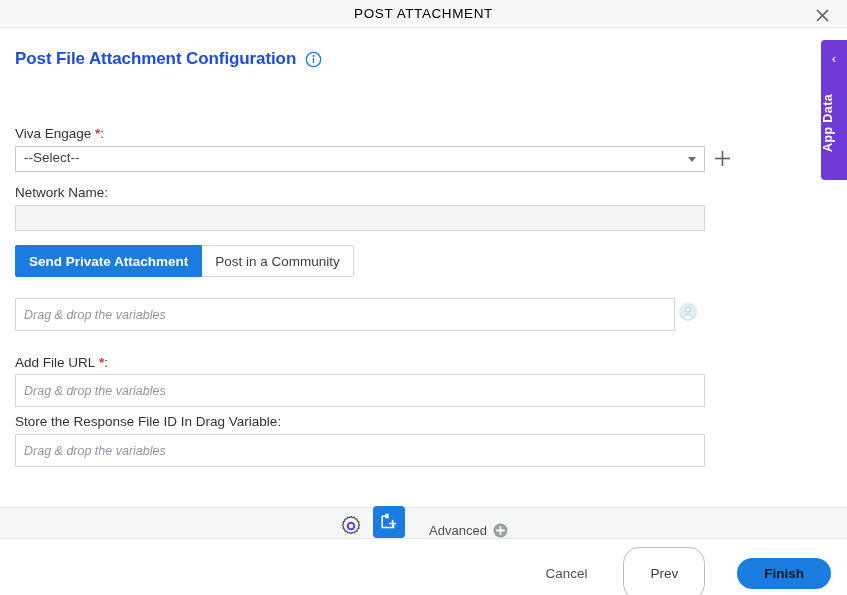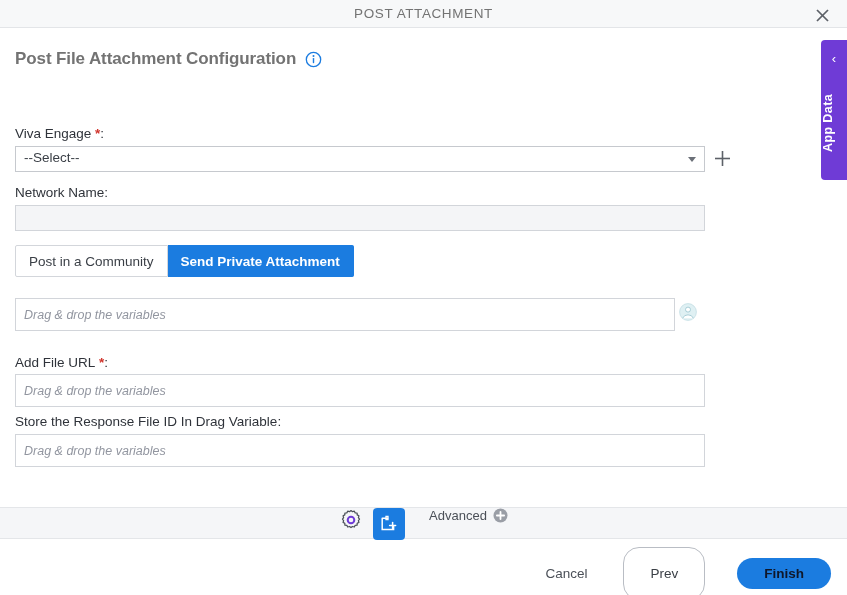--- a/index.html
+++ b/index.html
@@ -26,21 +26,21 @@
     border-bottom: 1px solid #e3e5e8;
     box-sizing: border-box;
   }
   .titlebar-text {
     position: absolute;
     left: 0; right: 0;
     top: 6px;
     text-align: center;
     font-size: 13.5px;
     letter-spacing: 0.6px;
-    color: #737373;
+    color: #000000;
   }
   .close-btn {
     position: absolute;
     right: 14px;
     top: 4px;
     width: 22px;
     height: 22px;
     cursor: pointer;
     display: flex;
     align-items: center;
@@ -60,21 +60,21 @@
   .page-title-row {
     position: absolute;
     left: 15px;
     top: 20px;
     display: flex;
     align-items: center;
   }
   .page-title {
     font-size: 17px;
     font-weight: bold;
-    color: #737373;
+    color: #1d4ed8;
     letter-spacing: -0.1px;
   }
   .info-icon {
     margin-left: 9px;
     width: 17px;
     height: 17px;
     display: block;
     cursor: pointer;
   }
 
@@ -229,21 +229,21 @@
     position: absolute;
     left: 0;
     top: 507px;
     width: 847px;
     height: 32px;
     background: #f5f6f8;
     border-top: 1px solid #e4e6e9;
     border-bottom: 1px solid #e4e6e9;
     box-sizing: border-box;
     display: flex;
-    align-items: flex-start;
+    align-items: flex-end;
     justify-content: center;
     gap: 10px;
   }
   .tool-gear {
     width: 24px; height: 24px; cursor: pointer;
     display: flex; align-items: center; justify-content: center;
   }
   .tool-square {
     width: 32px; height: 32px;
     background: #1b7ce0;
@@ -346,22 +346,22 @@
     <line x1="9.5" y1="2" x2="9.5" y2="17" stroke="#5d6168" stroke-width="1.6"></line>
     <line x1="2" y1="9.5" x2="17" y2="9.5" stroke="#5d6168" stroke-width="1.6"></line>
   </svg>
 
   <div class="field-label" style="left:15px; top:156px;">
     <span>Network Name</span><span>:</span>
   </div>
   <input class="readonly-input" type="text" readonly="" placeholder="" style="">
 
   <div class="seg-group">
+    <div class="seg-btn active">Send Private Attachment</div>
     <div class="seg-btn">Post in a Community</div>
-    <div class="seg-btn active">Send Private Attachment</div>
   </div>
 
   <input class="var-input" style="left: 15px; top: 269px; width: 660px;" type="text" placeholder="Drag &amp; drop the variables">
   <svg class="person-icon" viewBox="0 0 18 18">
     <circle cx="9" cy="9" r="8.4" fill="#dff0f3" stroke="#c3dde3" stroke-width="0.8"></circle>
     <circle cx="9" cy="6.6" r="2.5" fill="#ffffff" stroke="#9fc8d2" stroke-width="0.9"></circle>
     <path d="M3.7 15.2 a5.6 5.0 0 0 1 10.6 0" fill="#ffffff" stroke="#9fc8d2" stroke-width="0.9"></path>
   </svg>
 
   <div class="field-label" style="left:15px; top:326px;">

